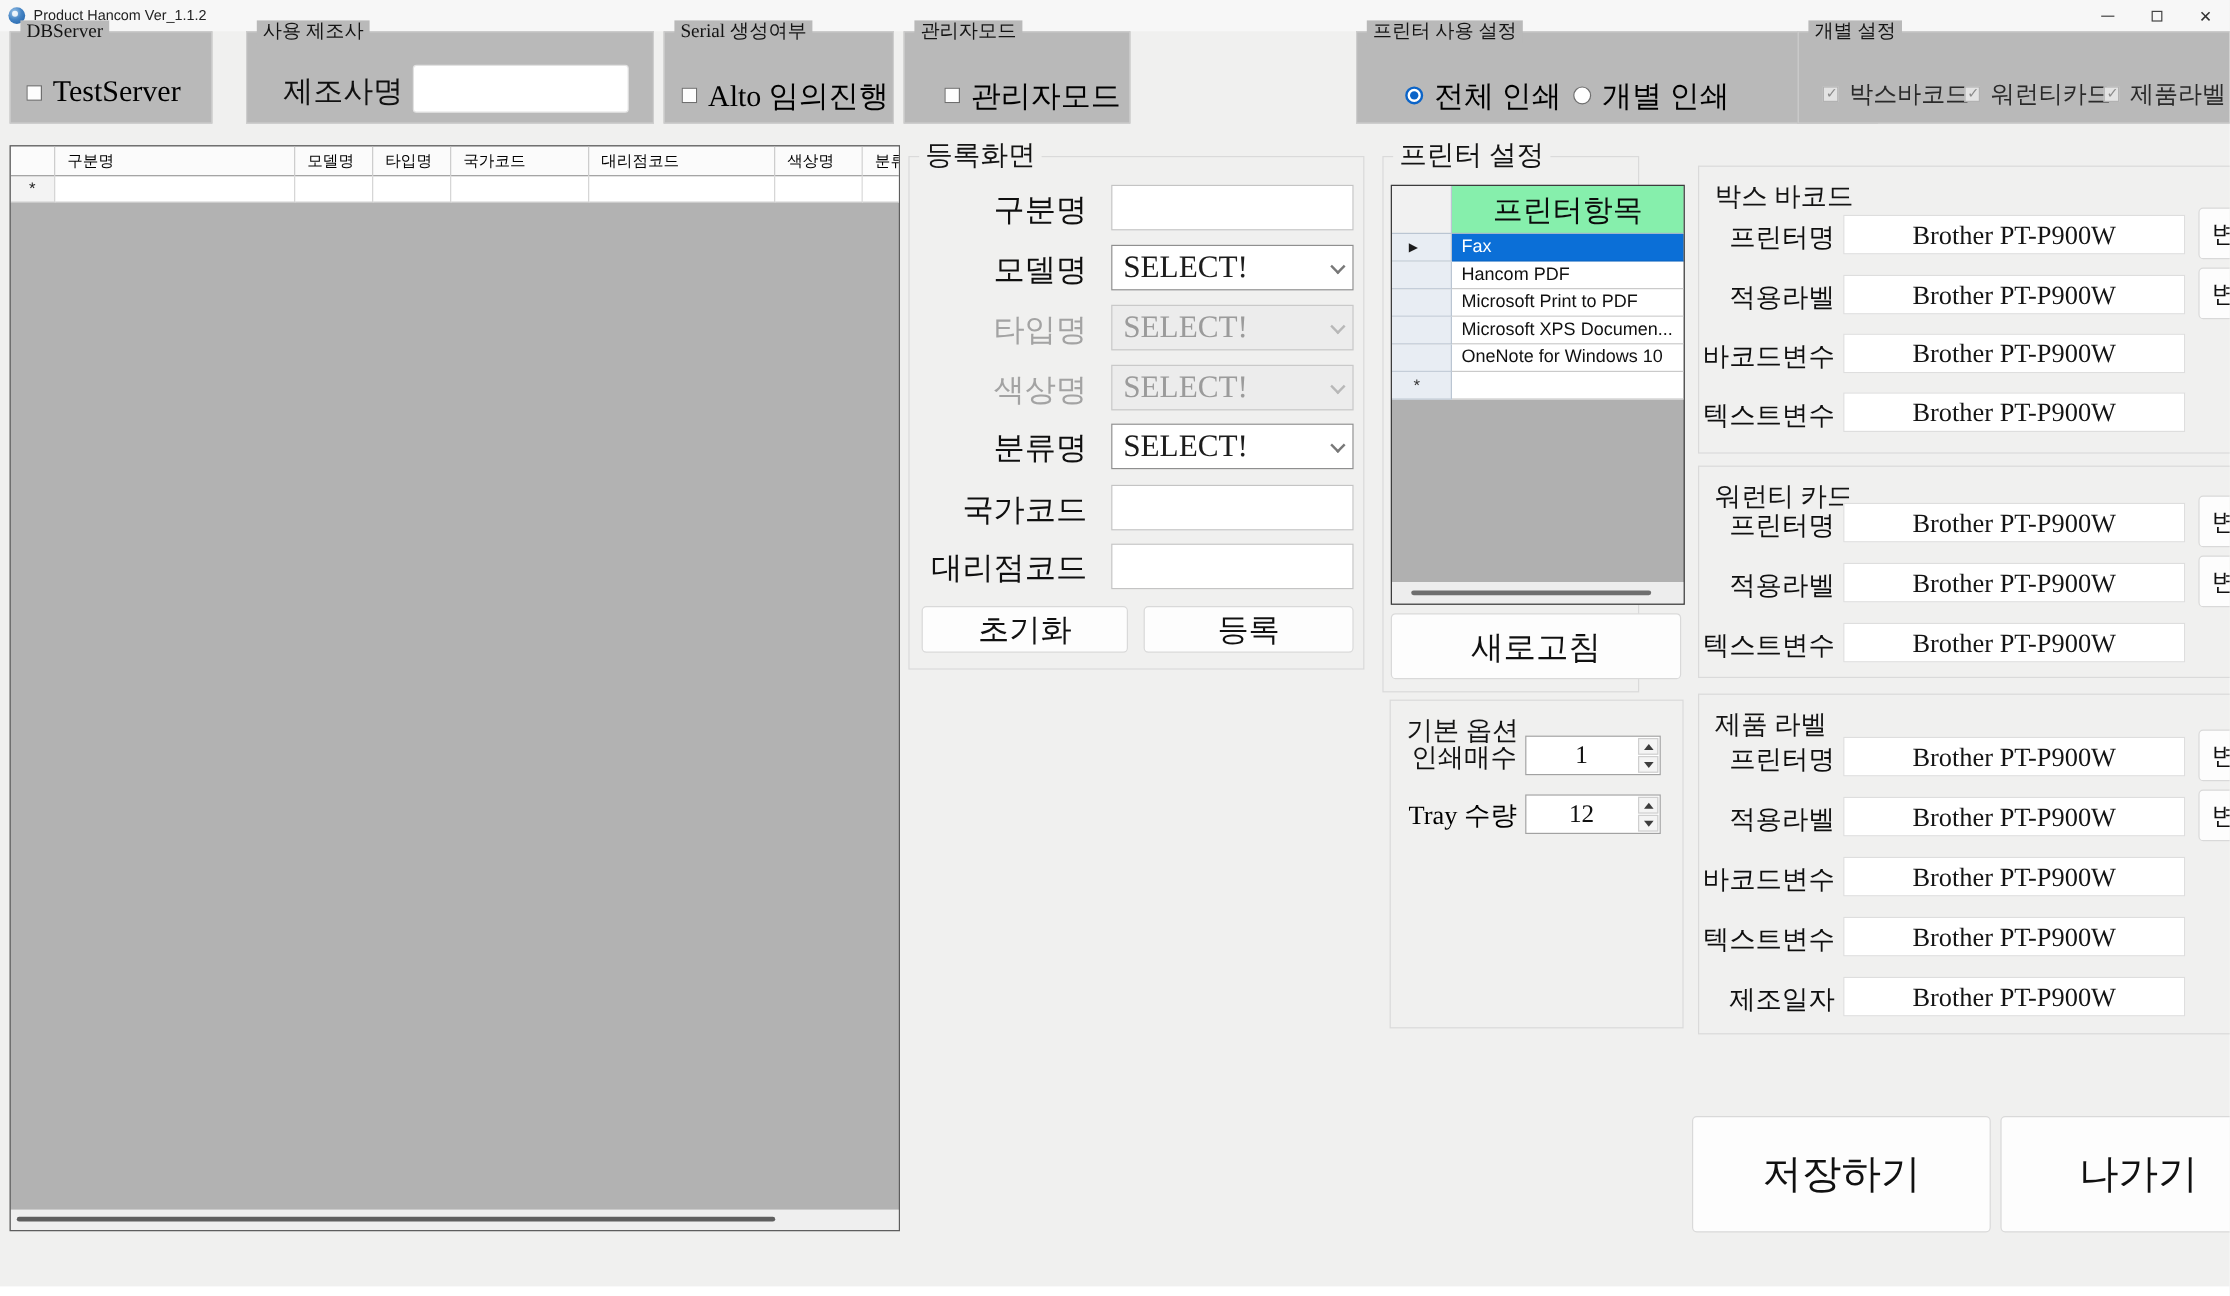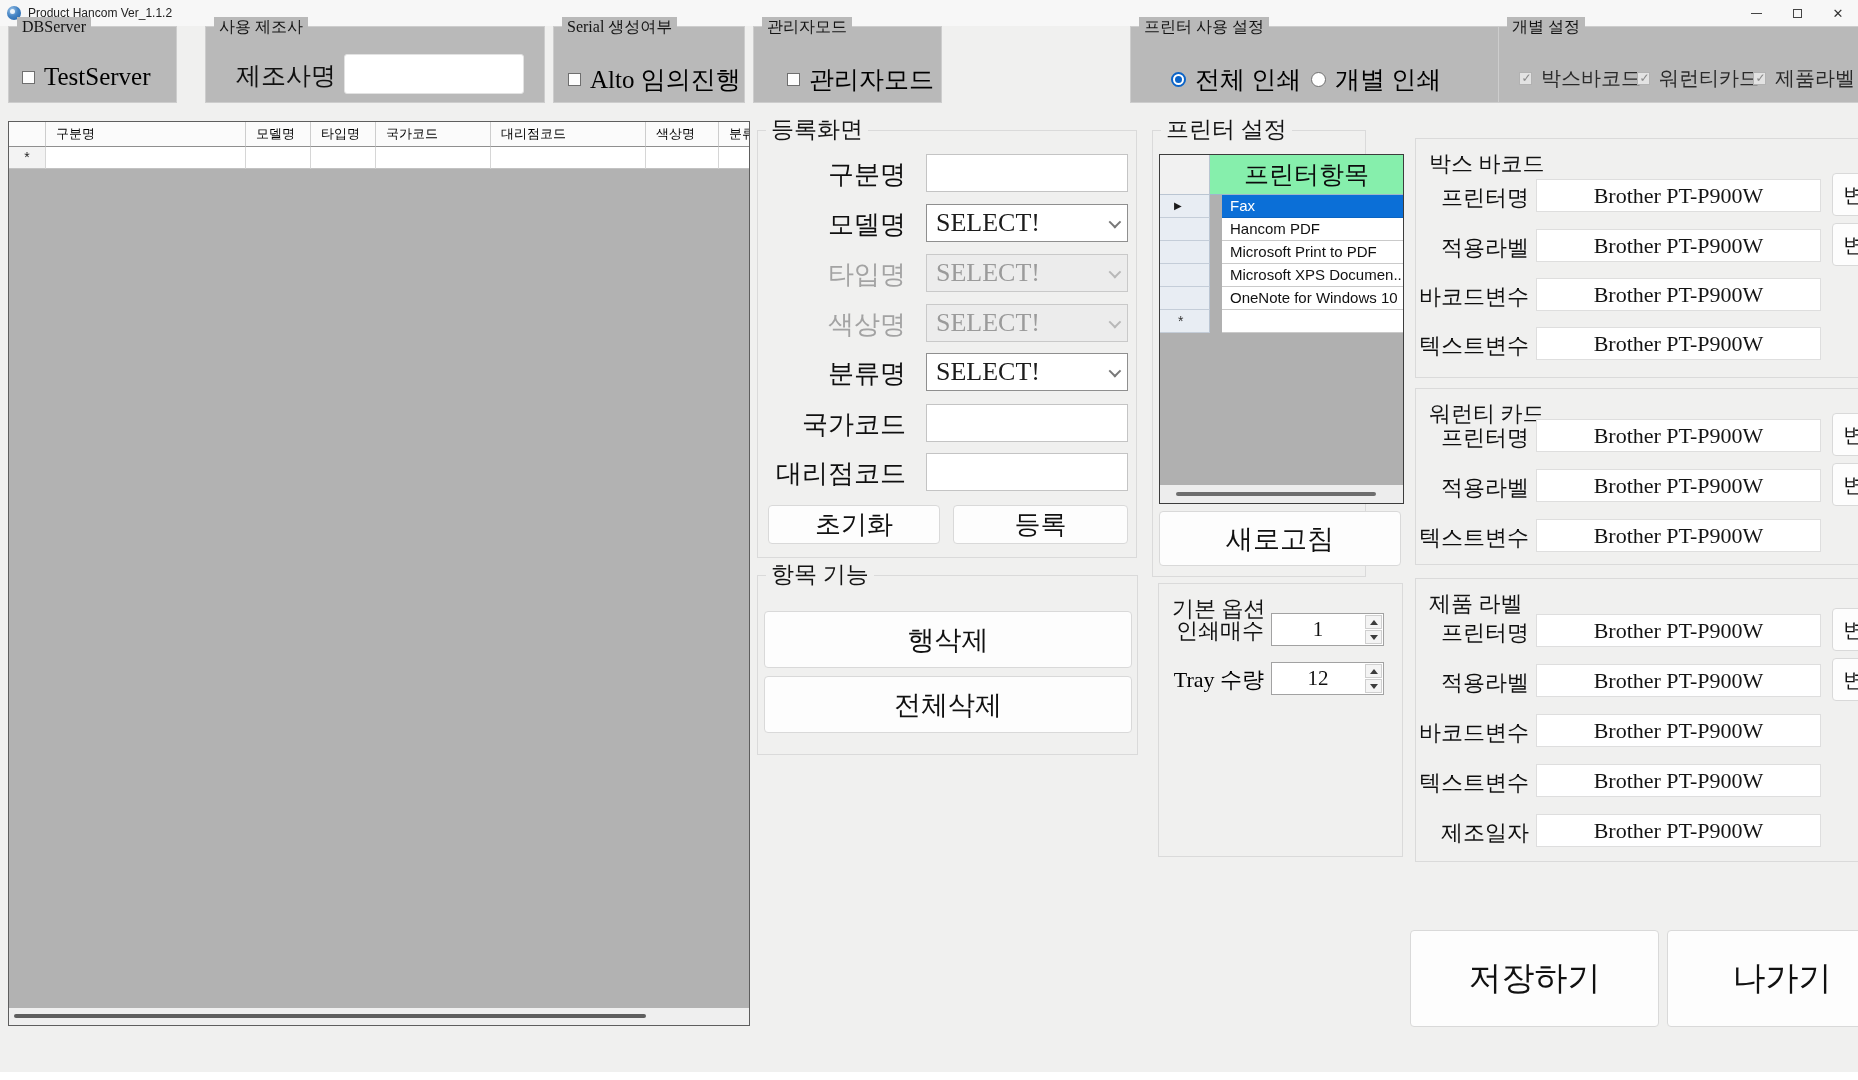--- a/index.html
+++ b/index.html
@@ -61,21 +61,21 @@
 
   
   .pgrid { position:absolute; left:6px; top:23px; width:245px; height:350px; background:#b0b0b0; border:1px solid #3c3c3c; overflow:hidden; }
   .pg-hrow { display:flex; height:40px; }
   .pg-selcol { width:50px; flex:none; background:#e8edf3; border-right:1px solid #bac5d2; border-bottom:1px solid #bac5d2; position:relative; }
   .pg-hcell { flex:1; background:#86efac; border-bottom:1px solid #9fb6cc; display:flex; align-items:center; justify-content:center;
               font-family:"Liberation Serif",serif; font-size:25px; color:#0c0c0c; }
   .pg-row { display:flex; height:23px; }
   .pg-row .pg-selcol { border-bottom:1px solid #c4cdd8; }
   .pg-cell { flex:1; background:#fff; font-size:15px; line-height:22px; padding-left:8px; border-bottom:1px solid #cacaca;
-             overflow:hidden; white-space:nowrap; color:#111;margin-left:12px; }
+             overflow:hidden; white-space:nowrap; color:#111; }
   .pg-row.selected .pg-cell { background:#0b6fd7; color:#fff; border-bottom-color:#0a64c2; }
   .pg-arrow { position:absolute; left:14px; top:5px; font-size:10px; color:#1b1b1b; }
   .pg-star { position:absolute; left:18px; top:3px; font-size:14px; color:#333; }
   .pg-hscroll { position:absolute; left:0; bottom:0; height:18px; width:243px; background:#ededed; }
   .pg-thumb { position:absolute; left:16px; top:7px; width:200px; height:4px; background:#6e6e6e; border-radius:2px; }
 
   
   .spin { position:absolute; background:#fff; border:1px solid #a2a2a2; display:flex; }
   .spin-val { flex:1; text-align:center; font-size:21px; line-height:31px; color:#111; }
   .spin-btns { width:19px; flex:none; display:flex; flex-direction:column; padding:1px; gap:1px; }
@@ -225,25 +225,20 @@
     <span class="reg-label kserif" style="top:276px;">국가코드</span>
     <input class="tinput" style="left: 168px; top: 273px; width: 202px; height: 38px;">
 
     <span class="reg-label kserif" style="top:325px;">대리점코드</span>
     <input class="tinput" style="left: 168px; top: 322px; width: 202px; height: 38px;">
 
     <button class="btn" style="left:10px;top:374px;width:172px;height:39px;font-size:26px;">초기화</button>
     <button class="btn" style="left:195px;top:374px;width:175px;height:39px;font-size:26px;">등록</button>
   </div>
 
-  <div class="grp" style="left:757px;top:575px;width:381px;height:180px;">
-    <span class="grp-label lg">항목 기능</span>
-    <button class="btn" style="left:6px;top:35px;width:368px;height:57px;font-size:27px;">행삭제</button>
-    <button class="btn" style="left:6px;top:100px;width:368px;height:57px;font-size:27px;">전체삭제</button>
-  </div>
 
   <div class="grp" style="left:1152px;top:130px;width:214px;height:447px;">
     <span class="grp-label lg">프린터 설정</span>
 
     <div class="pgrid">
       <div class="pg-hrow">
         <div class="pg-selcol" style="background:#f1f1f1;"></div>
         <div class="pg-hcell">프린터항목</div>
       </div>
       <div class="pg-row selected">

